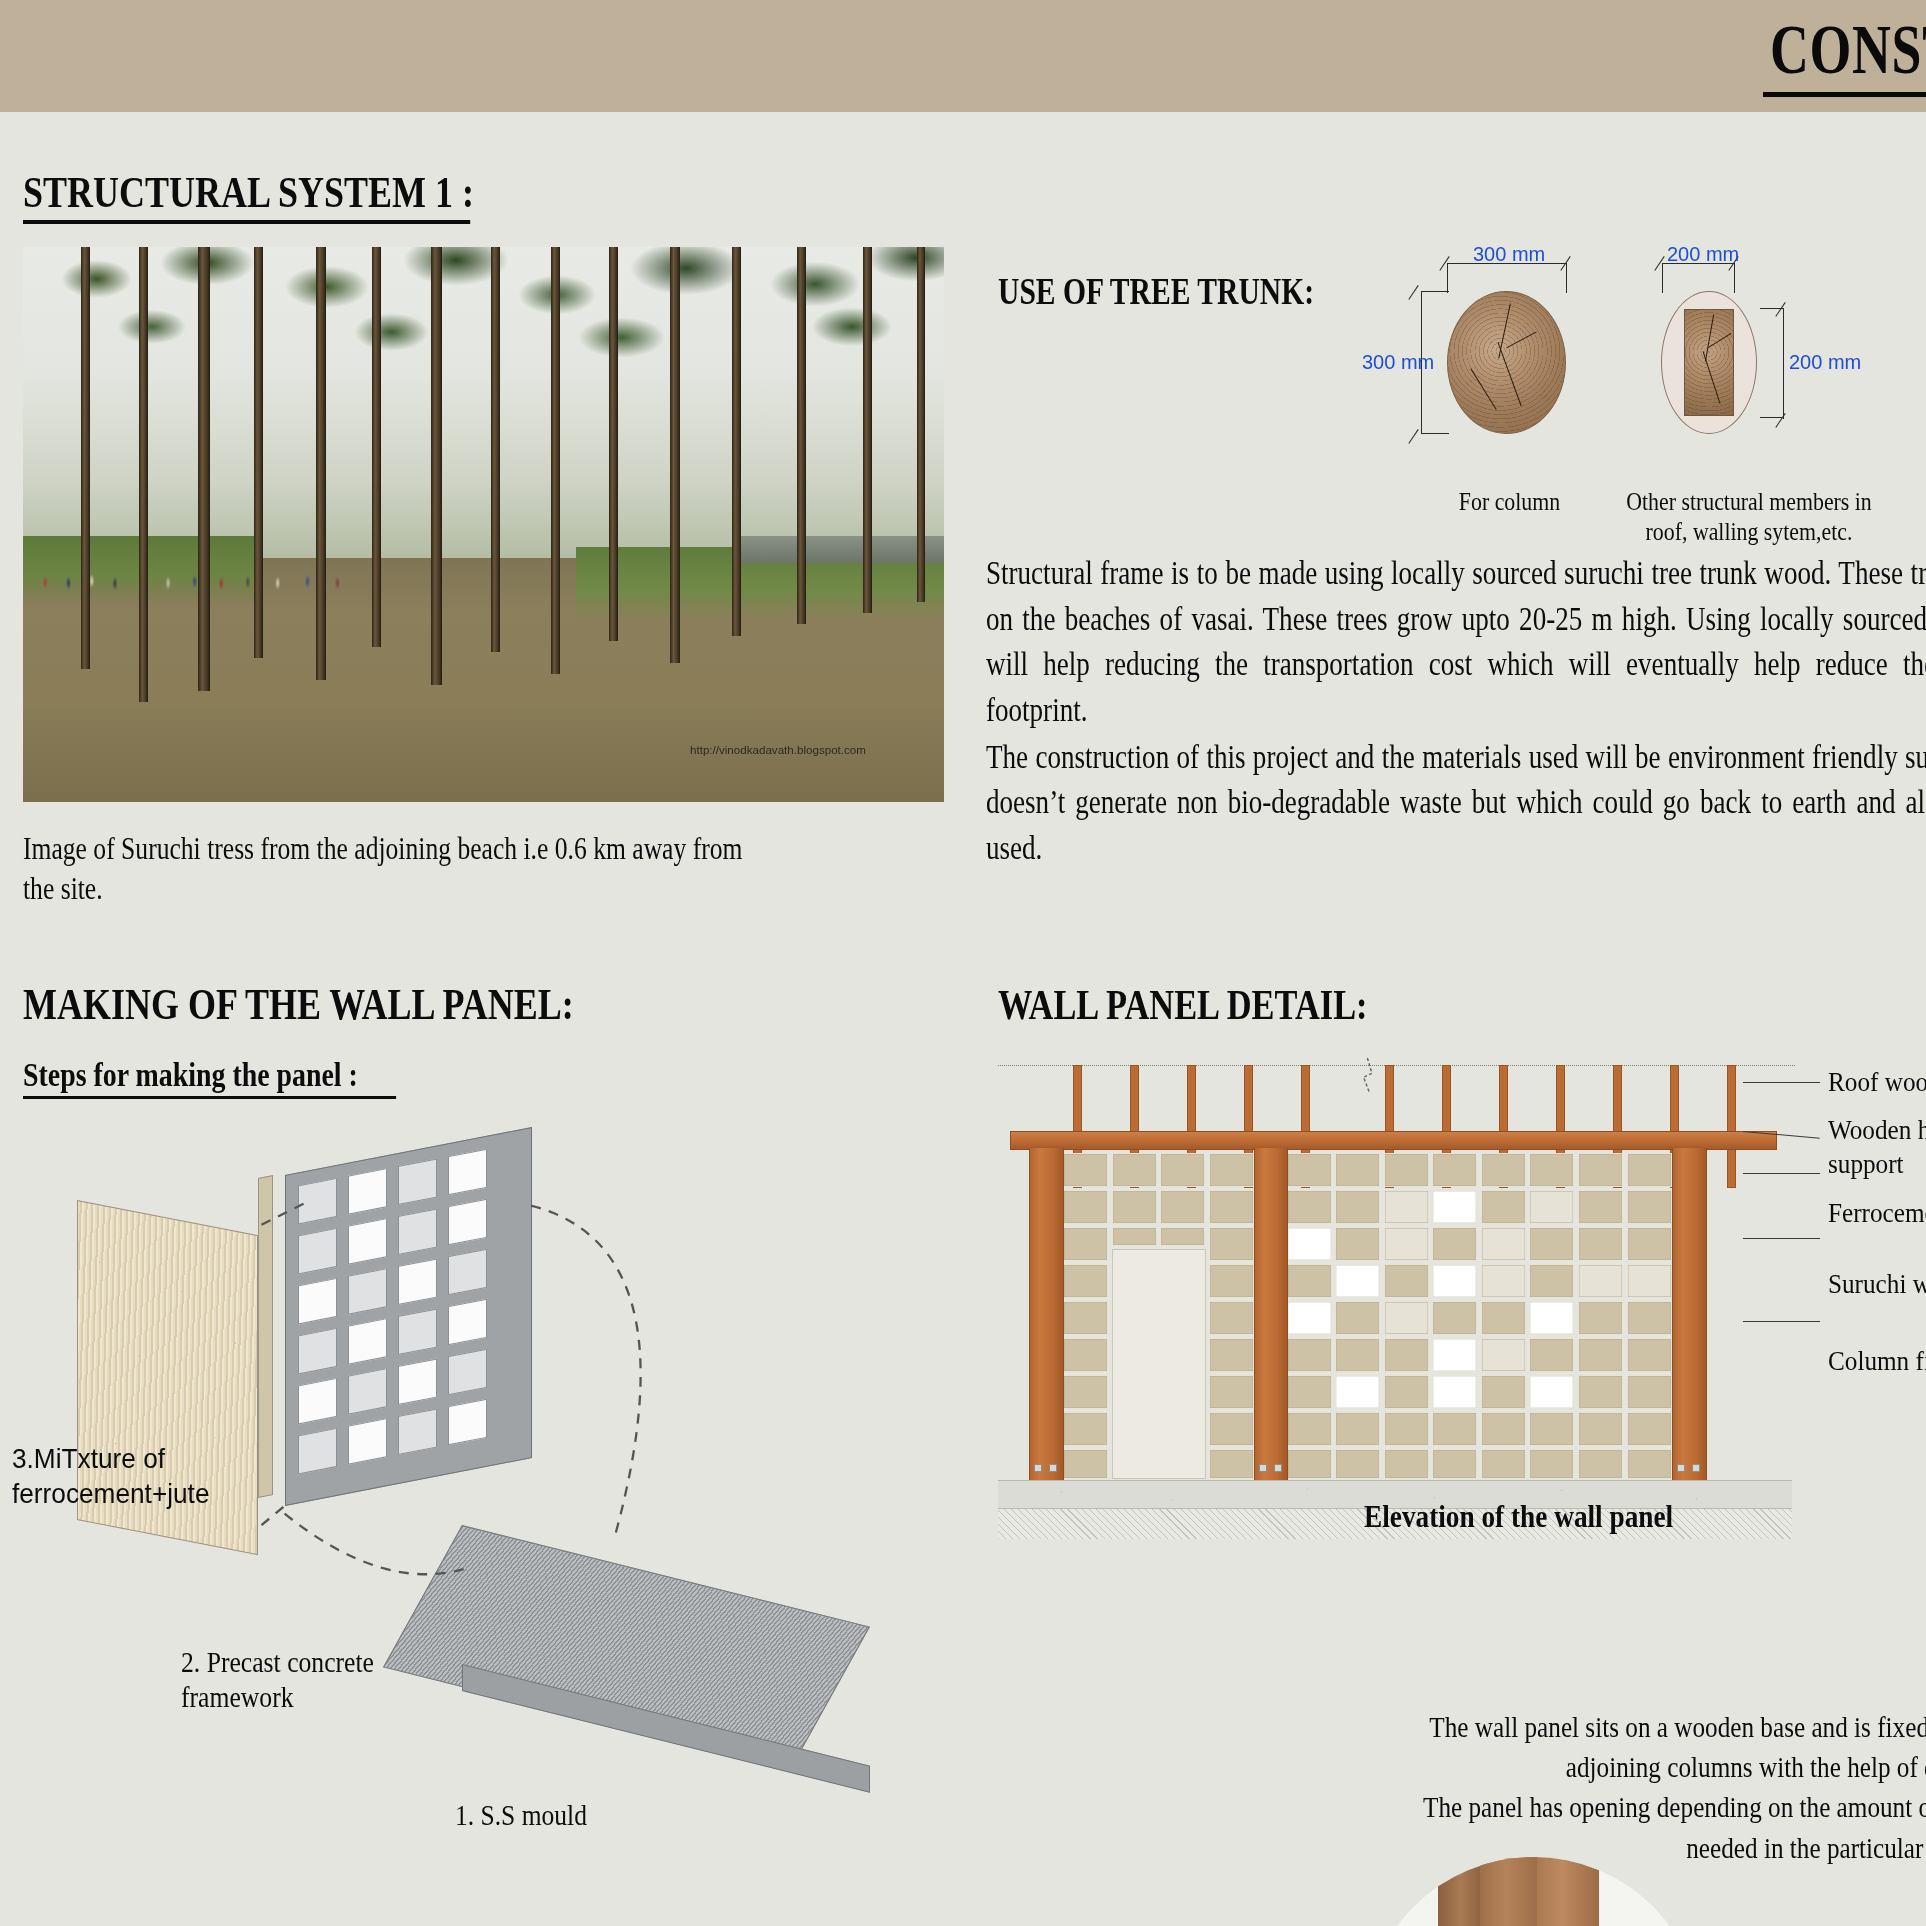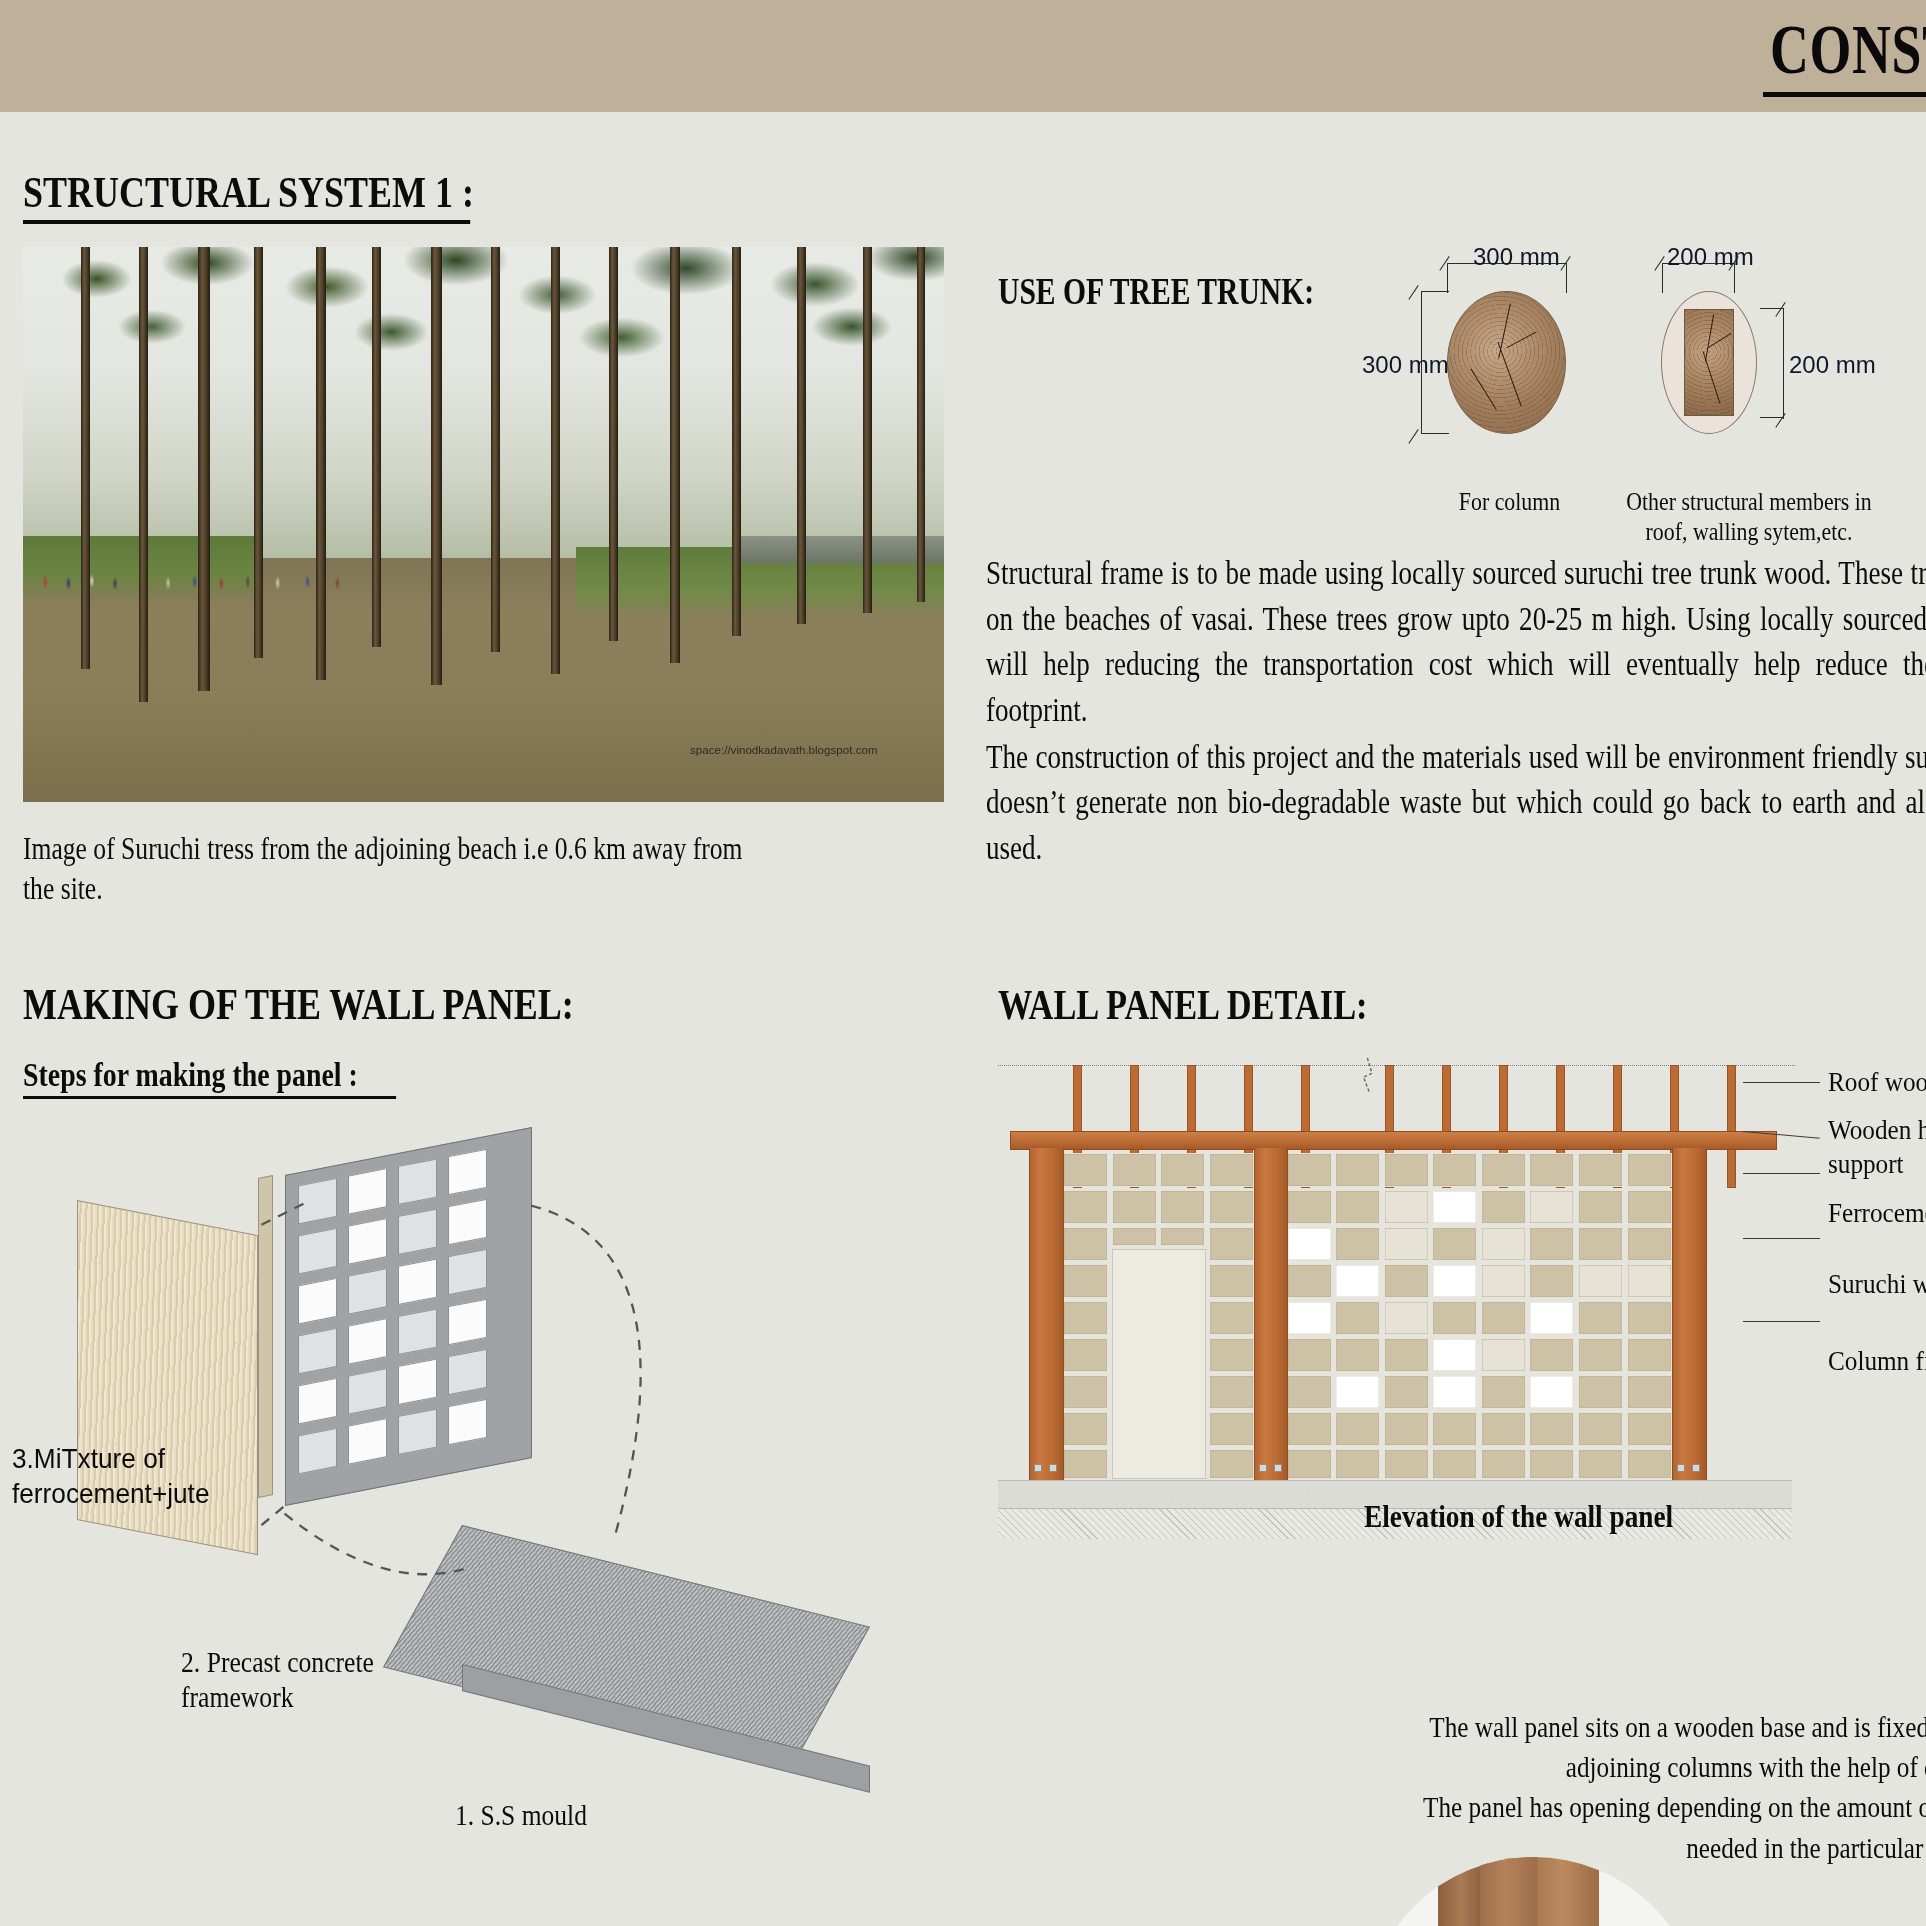--- a/index.html
+++ b/index.html
@@ -167,21 +167,21 @@
         rgba(0,0,0,0) 0.8px, rgba(0,0,0,0) 3.9px);
   }
 
   .dim-line { position:absolute; background:#2a2a2a; }
   .dim-tick {
     position:absolute; width:1.2px; height:17px; background:#2a2a2a;
     transform:rotate(34deg);
   }
   .dim-text {
     position:absolute; font-family:"Liberation Sans", sans-serif;
-    font-size:24px; color:#0f172a; white-space:nowrap;
+    font-size:20px; color:#1d4ed8; white-space:nowrap;
   }
   .trunk-caption {
     position:absolute; font-family:"Liberation Serif", serif;
     font-size:25.4px; line-height:1.2; text-align:center; color:#0c0c0c;
     transform:scaleX(0.86); transform-origin:center top;
   }
 
   
   #intro-para {
     position:absolute; left:986px; top:551px; width:1267px;
@@ -367,21 +367,21 @@
     <div class="trunk" style="left:408px;width:10.8px;height:79%;"></div>
     <div class="trunk" style="left:468px;height:73%;"></div>
     <div class="trunk" style="left:528px;width:9.2px;height:77%;"></div>
     <div class="trunk" style="left:586px;height:71%;"></div>
     <div class="trunk" style="left:647px;width:10px;height:75%;"></div>
     <div class="trunk" style="left:709px;height:70%;"></div>
     <div class="trunk" style="left:774px;width:8.5px;height:68%;"></div>
     <div class="trunk" style="left:840px;height:66%;"></div>
     <div class="trunk" style="left:894px;width:7.7px;height:64%;"></div>
   </div>
-  <div id="photo-watermark">space://vinodkadavath.blogspot.com</div>
+  <div id="photo-watermark">http://vinodkadavath.blogspot.com</div>
   <div id="photo-caption">Image of Suruchi tress from the adjoining beach i.e 0.6 km away from the site.</div>
 
   <div class="sec-head" id="h-treetrunk">
     <span>USE OF TREE TRUNK:</span>
   </div>
 
   <div id="trunk-diagram">
 
     <div class="trunk-circle" style="left:45px; top:52px; width:119px; height:143px;">
       <div class="trunk-rings"></div>

